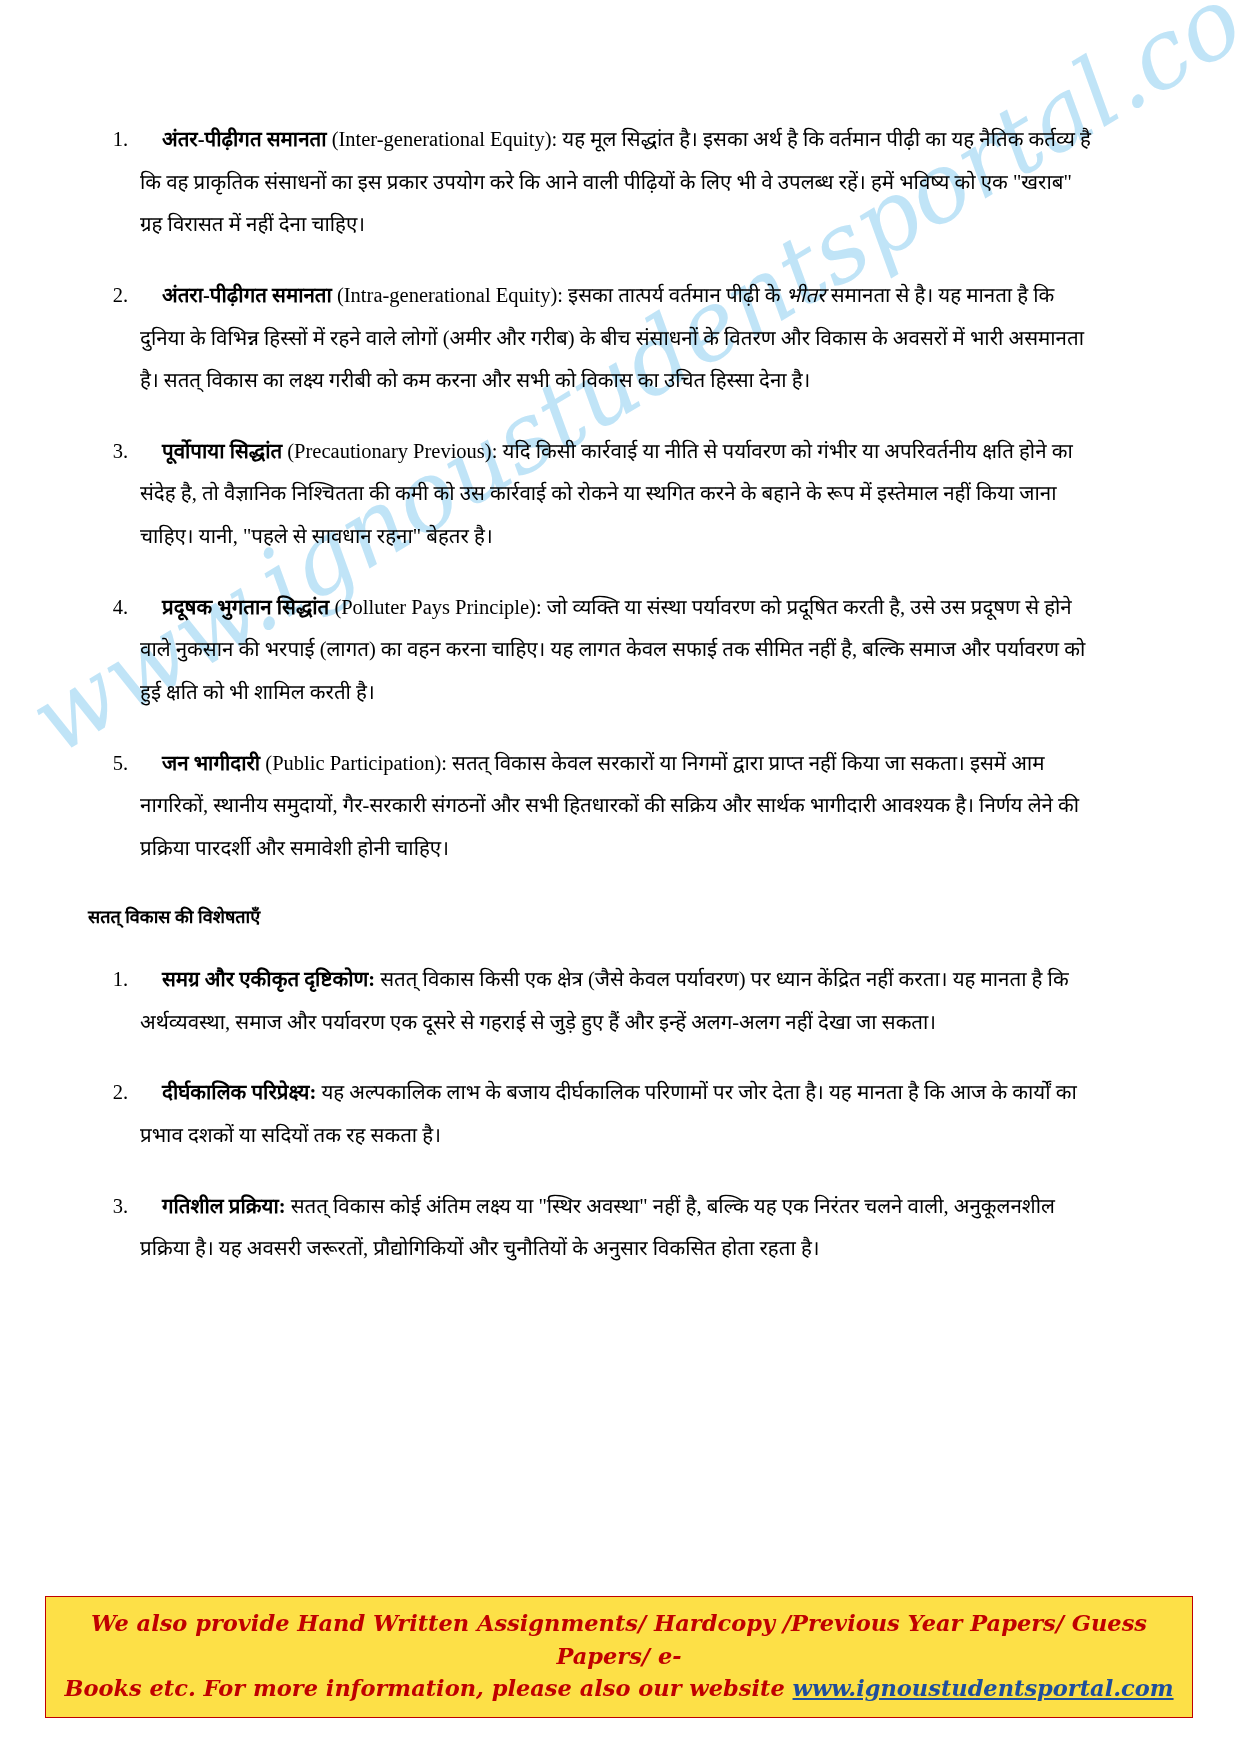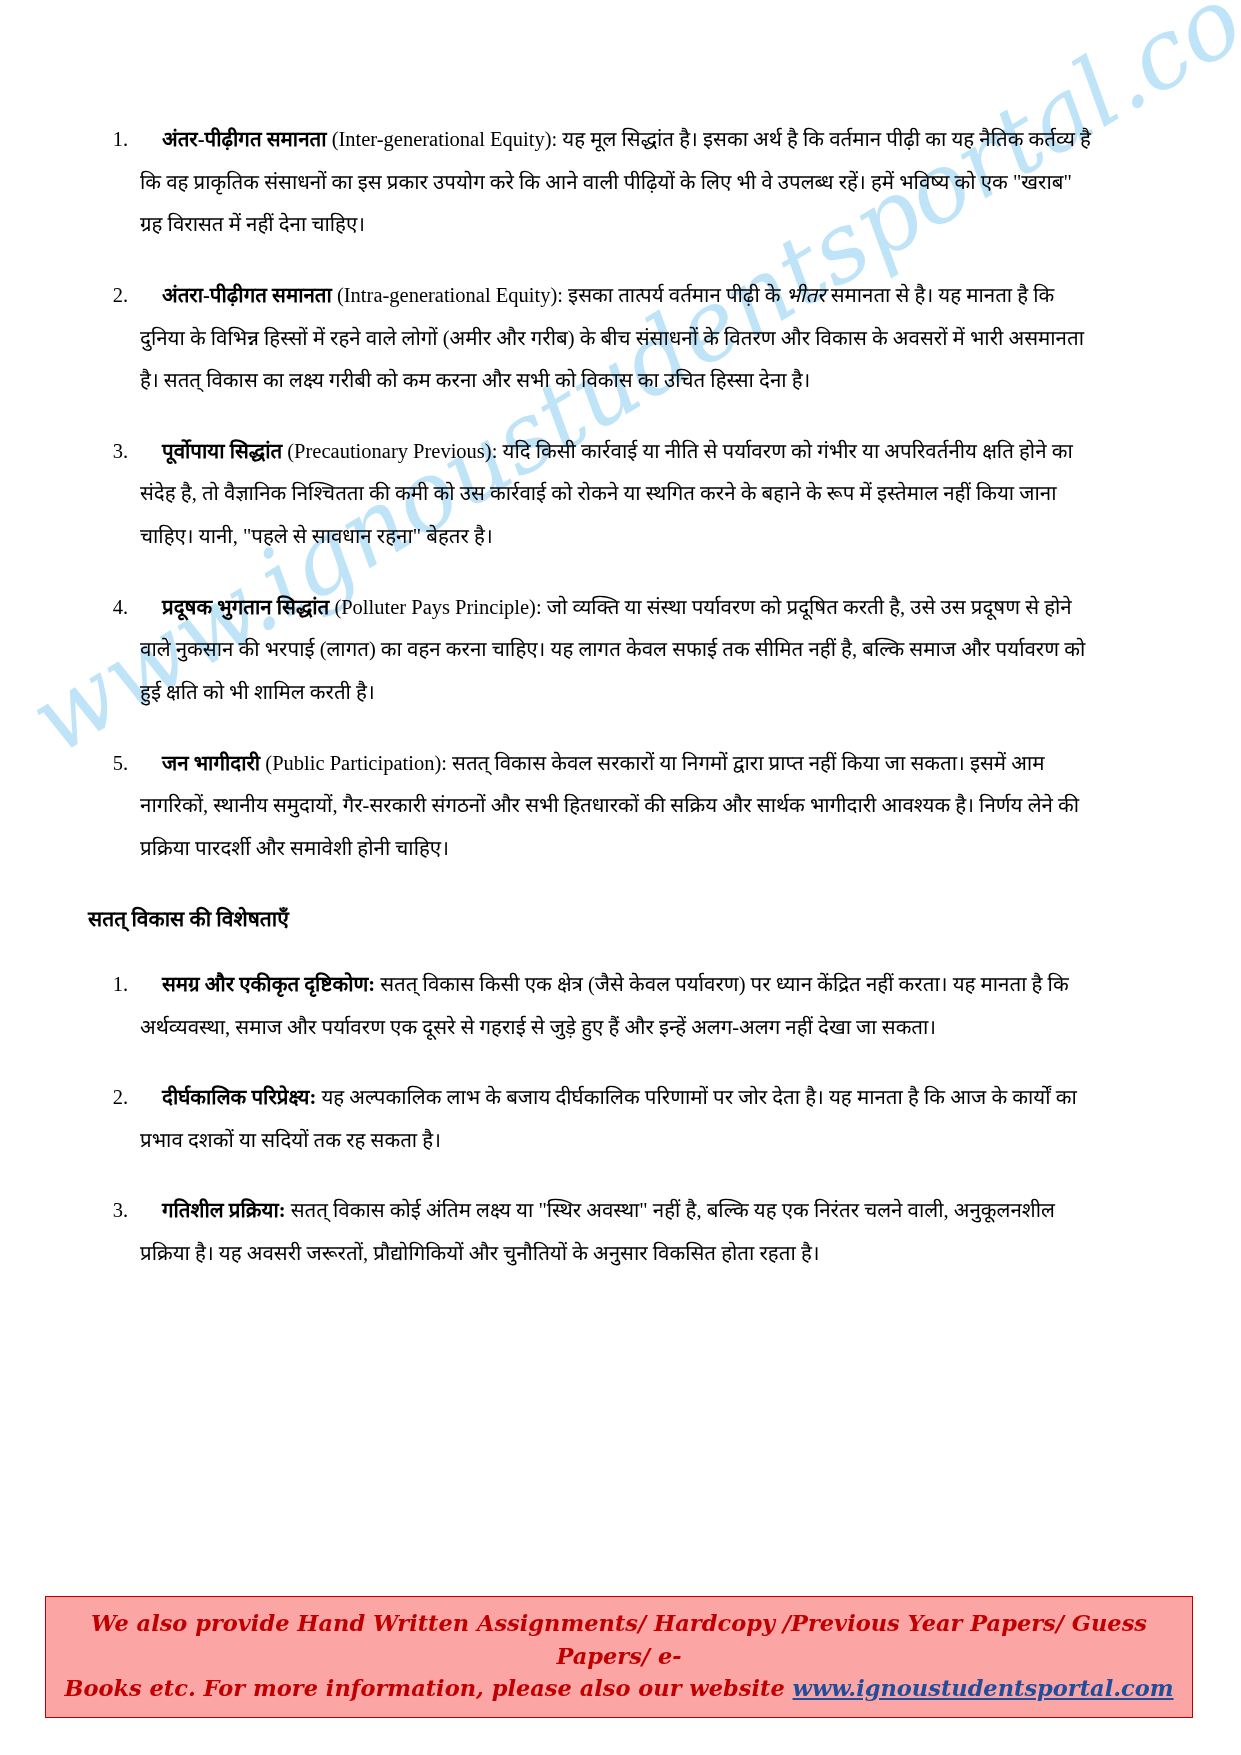--- a/index.html
+++ b/index.html
@@ -88,34 +88,34 @@
   .eng {
     font-weight: normal;
   }
   .ital {
     font-style: italic;
   }
 
   h2.section-heading {
     margin: 34px 0 26px 0;
     padding: 0;
-    font-size: 21px;
+    font-size: 18px;
     font-weight: bold;
     line-height: 1.6;
     color: #000;
   }
 
   
   .footer-banner {
     position: absolute;
     left: 45px;
     top: 1596px;
     width: 1148px;
     box-sizing: border-box;
-    background: #fca5a5;
+    background: #fde047;
     border: 1.5px solid #c00000;
     padding: 10px 14px 12px 14px;
     text-align: center;
     font-family: "DejaVu Serif", serif;
     font-style: italic;
     font-weight: bold;
     font-size: 22.5px;
     line-height: 1.45;
     color: #c00000;
     z-index: 3;

